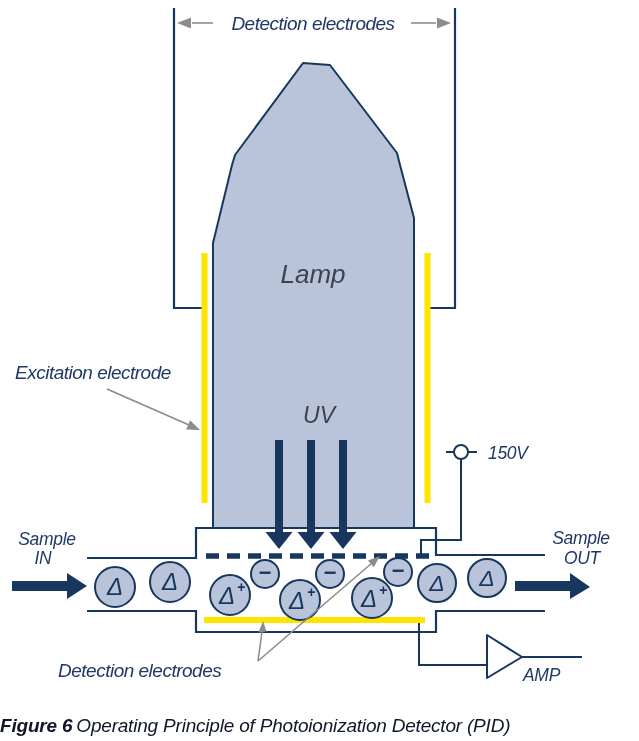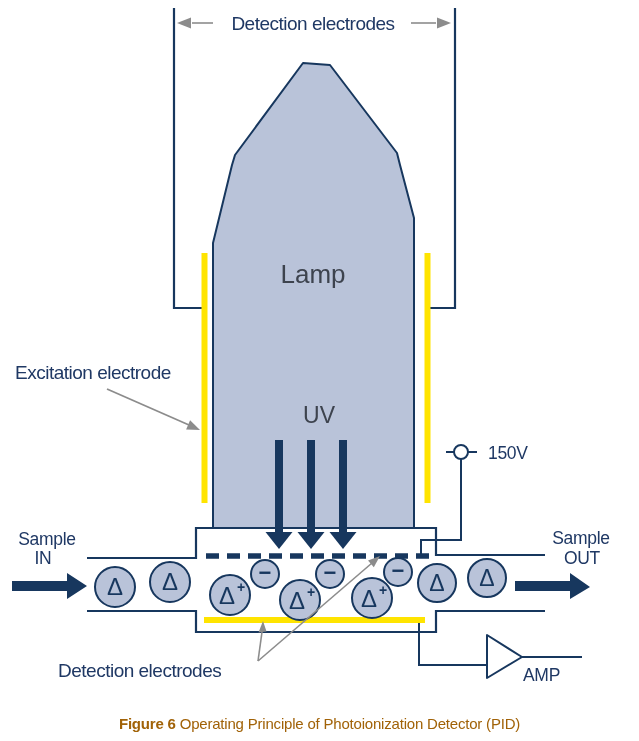--- a/index.html
+++ b/index.html
@@ -1,25 +1,25 @@
 <!DOCTYPE html>
 <html><head>
 <meta charset="utf-8">
 <style>
   html,body{margin:0;padding:0;background:#ffffff;}
   .page{position:relative;width:639px;height:741px;background:#ffffff;overflow:hidden;
-        font-family:"Liberation Sans","DejaVu Sans",sans-serif;}
+        font-family:"Liberation Sans","DejaVu Sans",sans-serif;font-style:italic;}
   svg{position:absolute;left:0;top:0;}
   svg text{font-family:"Liberation Sans","DejaVu Sans",sans-serif;fill:#1F3864;}
   .lbl{font-size:19px;letter-spacing:-0.5px;}
   .lbl-sm{font-size:17.5px;letter-spacing:-0.3px;}
   .lbl-dark{fill:#3D434E;}
   .mol{fill:#17375E;}
-  .caption{position:absolute;left:0;top:715px;width:100%;text-align:center;
-           font-size:15px;color:#a16207;letter-spacing:-0.2px;}
+  .caption{position:absolute;left:0;top:715px;width:100%;
+           font-size:19px;color:#0f172a;letter-spacing:-0.2px;}
   .caption .b{font-weight:bold;}
   .caption .r{margin-left:4px;}
 </style>
 </head>
 <body>
 
 <div class="page">
 <svg width="639" height="741" viewBox="0 0 639 741">
 
   <g>

